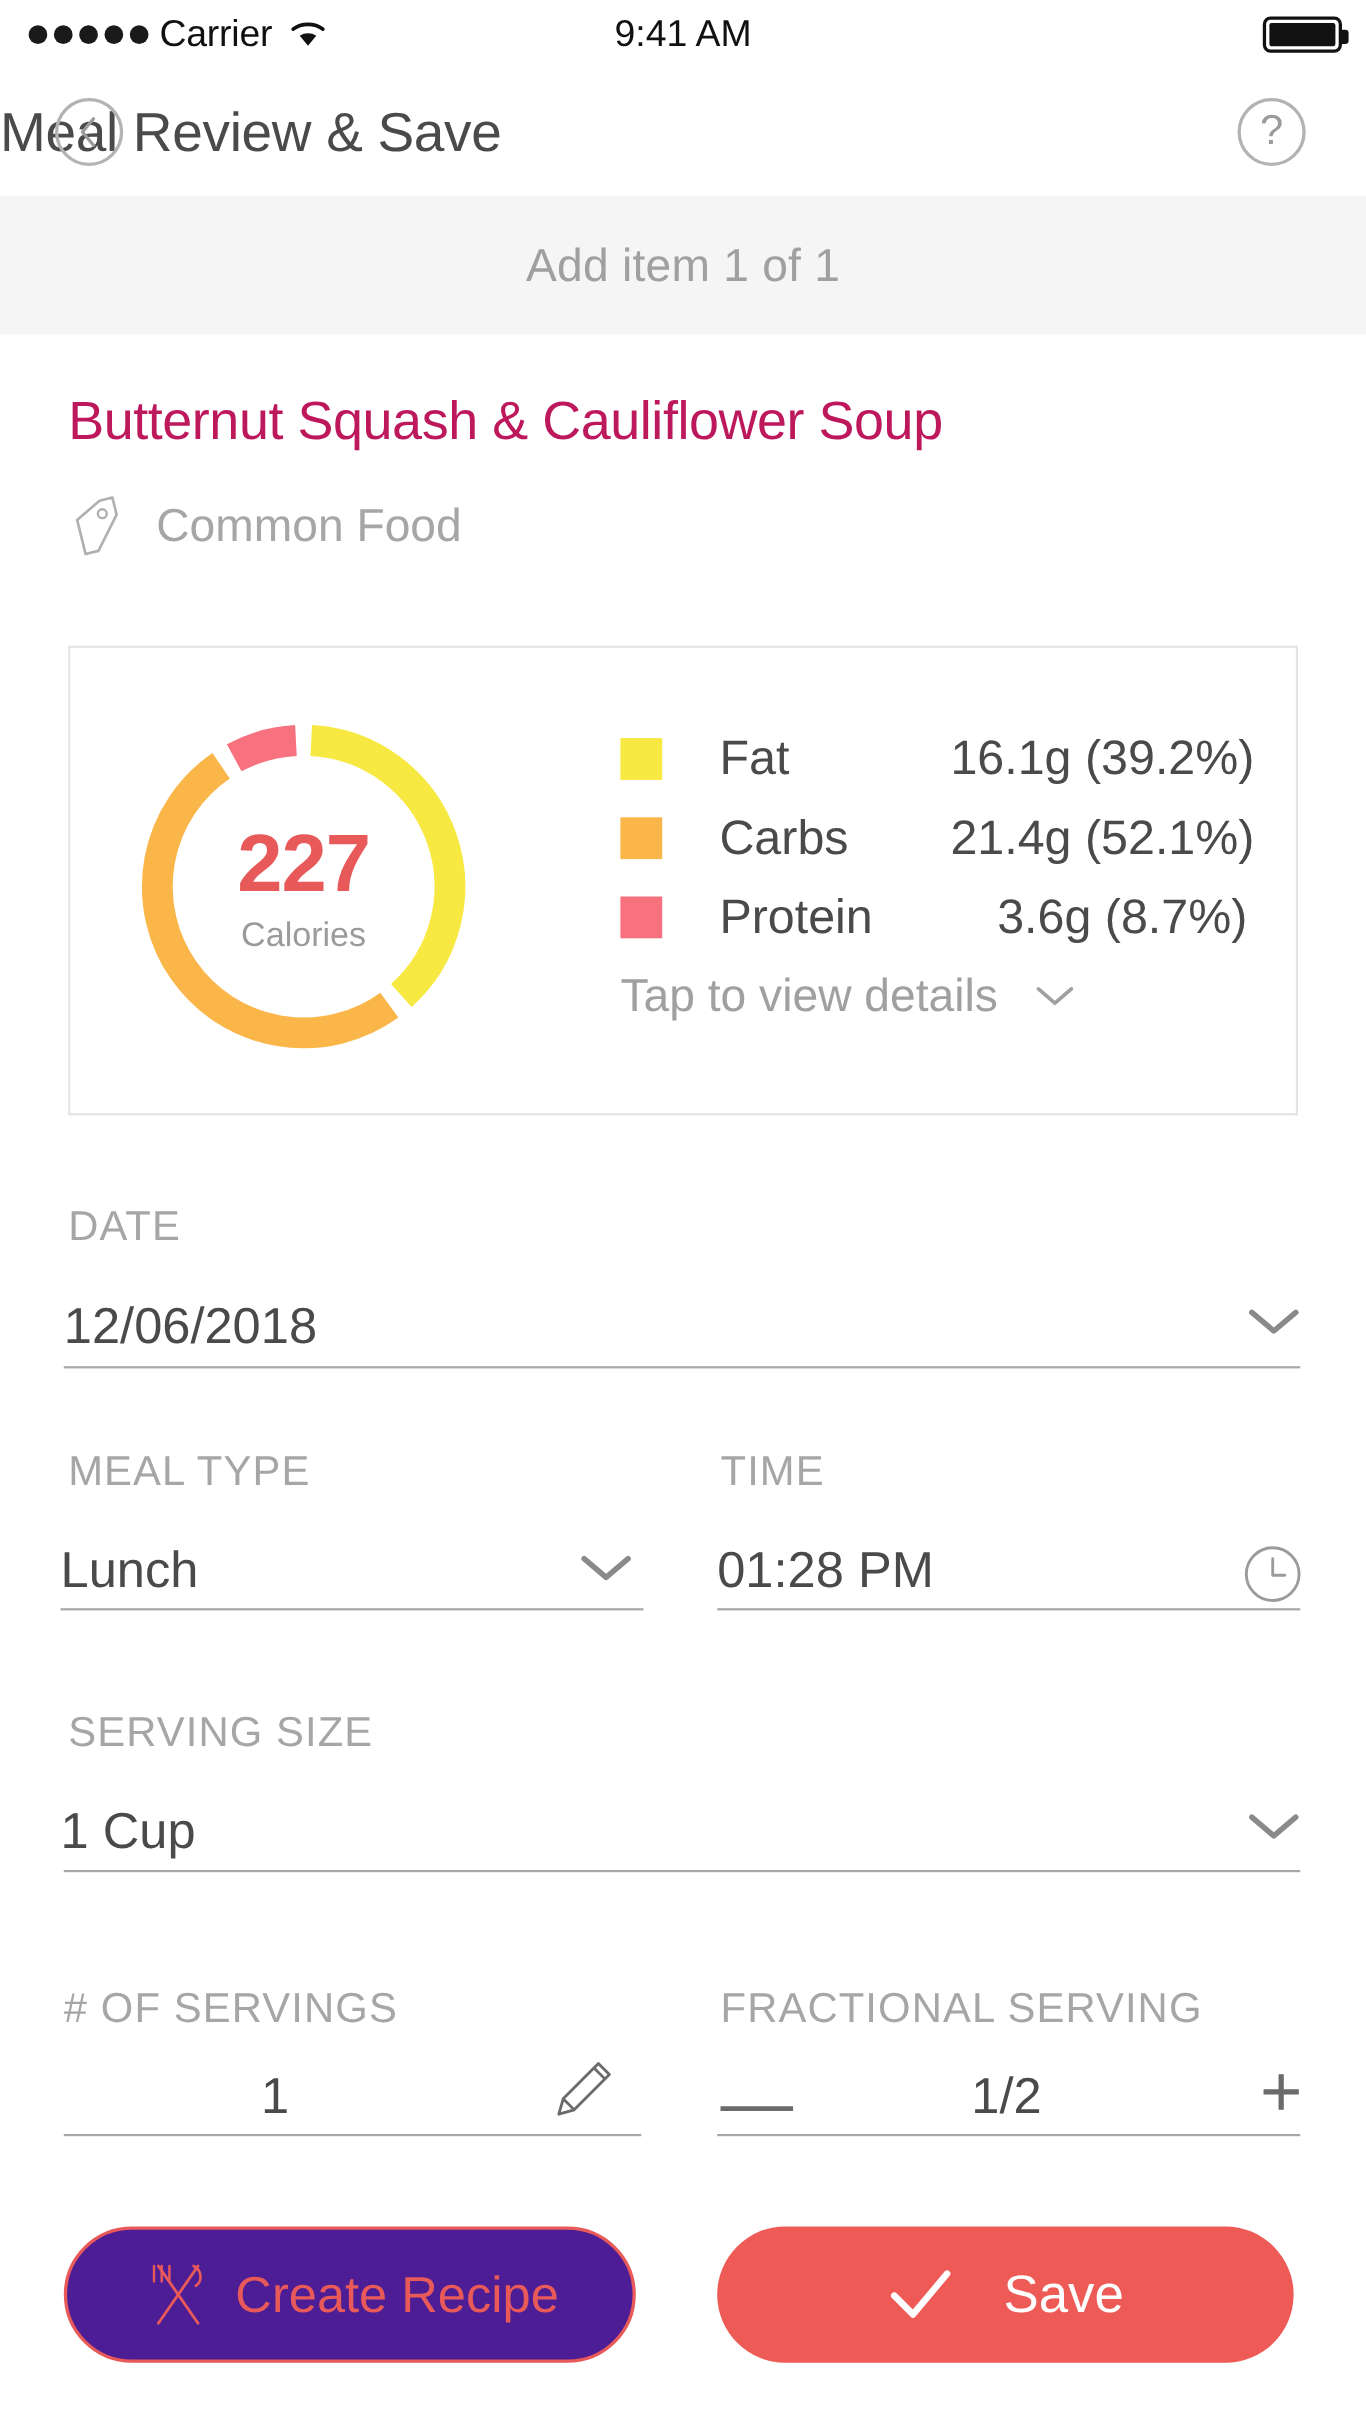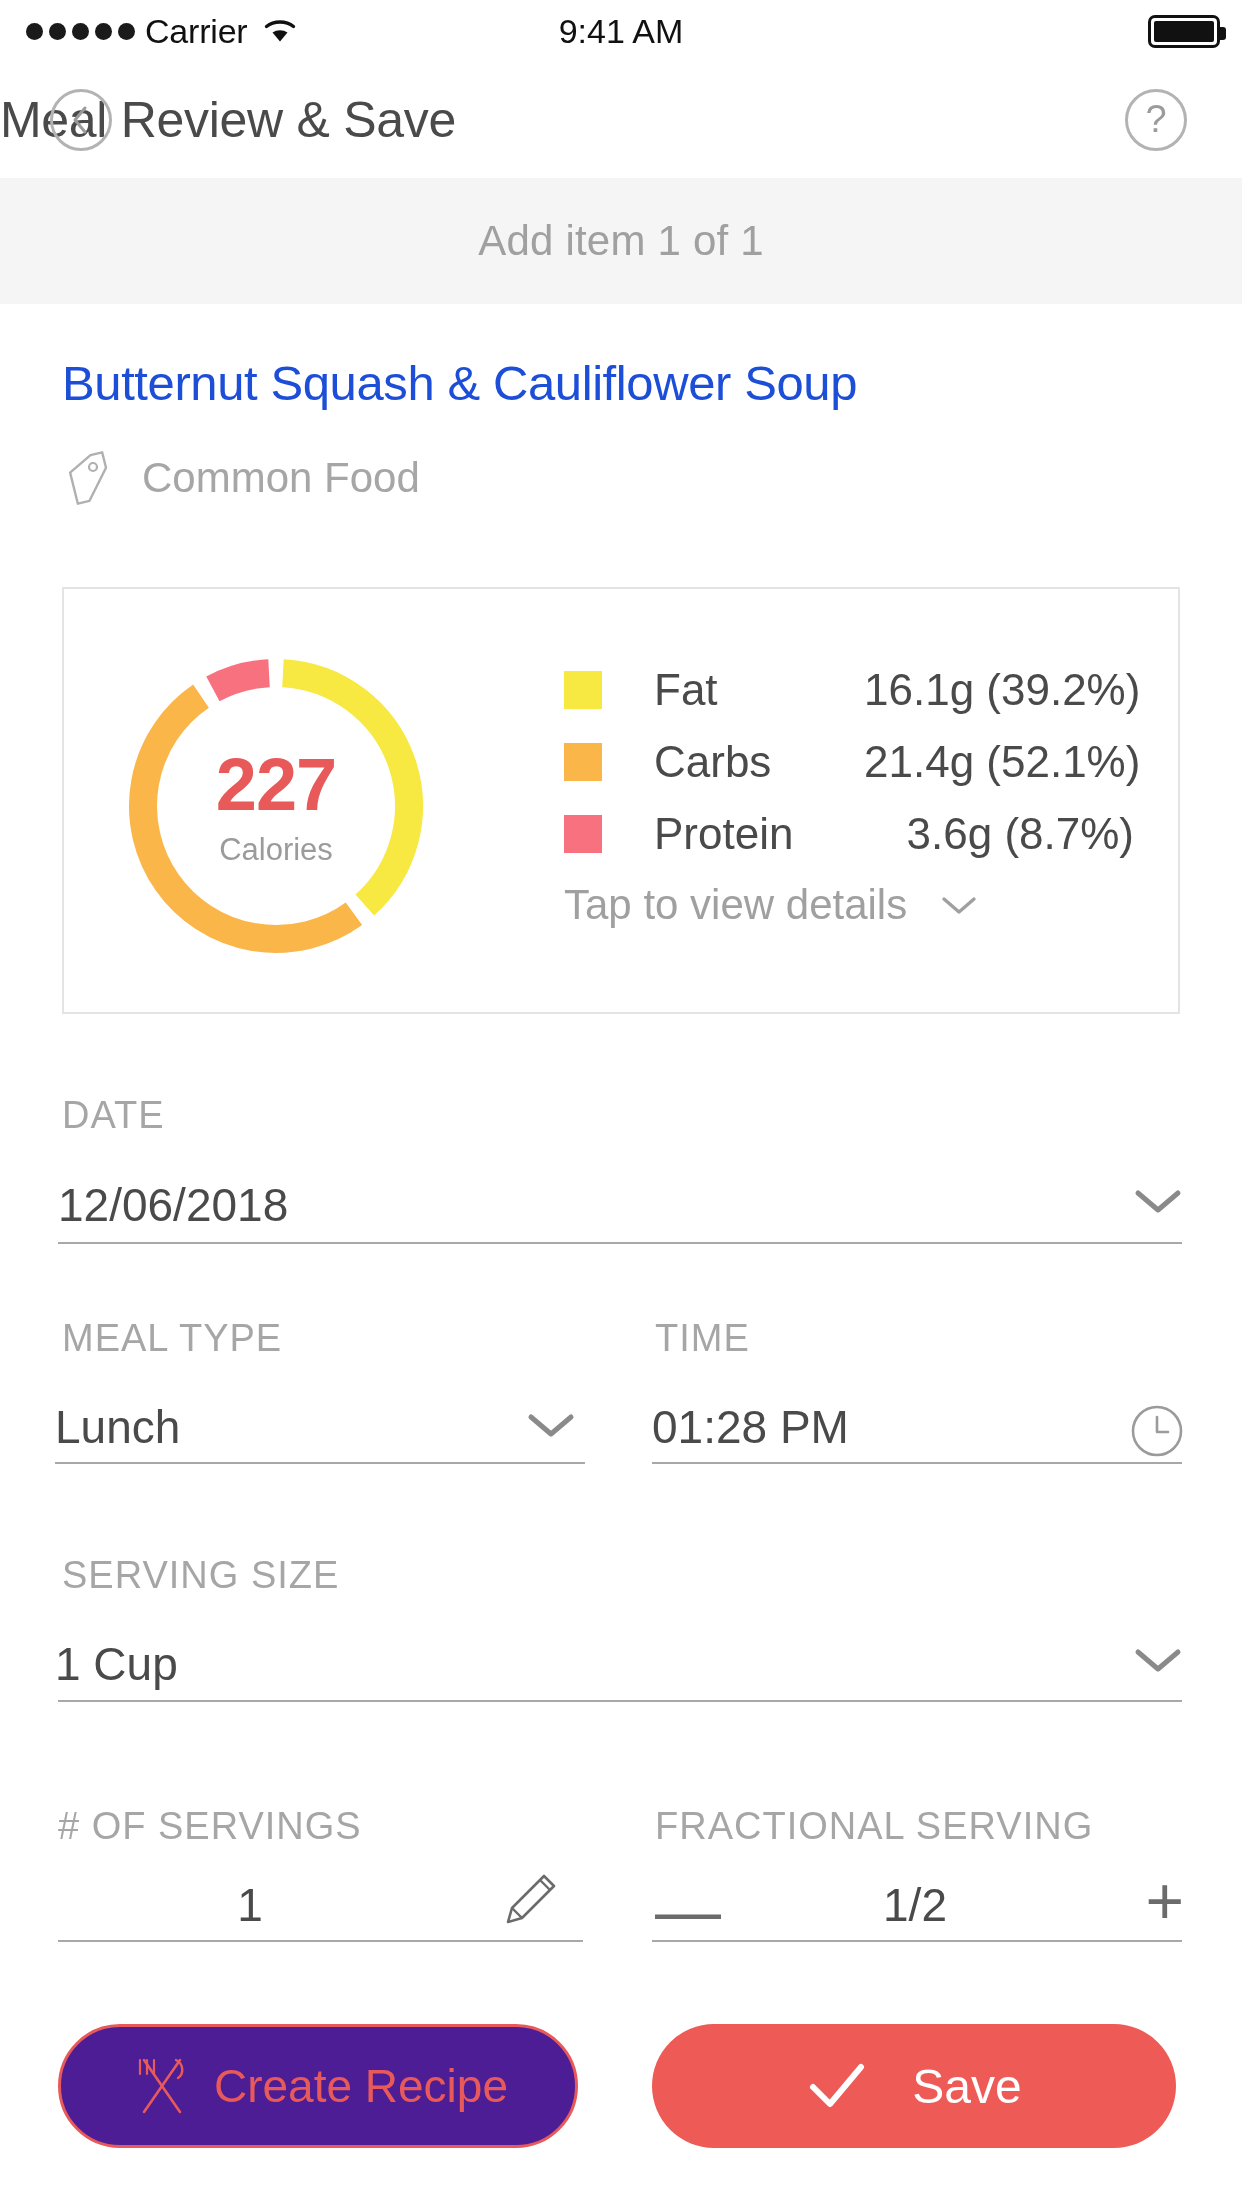--- a/index.html
+++ b/index.html
@@ -85,21 +85,21 @@
     background: #f5f5f5;
     display: flex; align-items: center; justify-content: center;
   }
   .subheader span {
     font-size: 42px; color: #a0a0a0; letter-spacing: 0.2px;
   }
 
   
   .food-title {
     position: absolute; left: 62px; top: 355px;
-    font-size: 49px; color: #1d4ed8; letter-spacing: -0.4px;
+    font-size: 49px; color: #be185d; letter-spacing: -0.4px;
   }
   .food-tag {
     position: absolute; left: 62px; top: 450px;
     display: flex; align-items: center; gap: 24px;
   }
   .food-tag-label { font-size: 42px; color: #a6a6a6; }
 
   
   .nutri-card {
     position: absolute; left: 62px; top: 587px;

